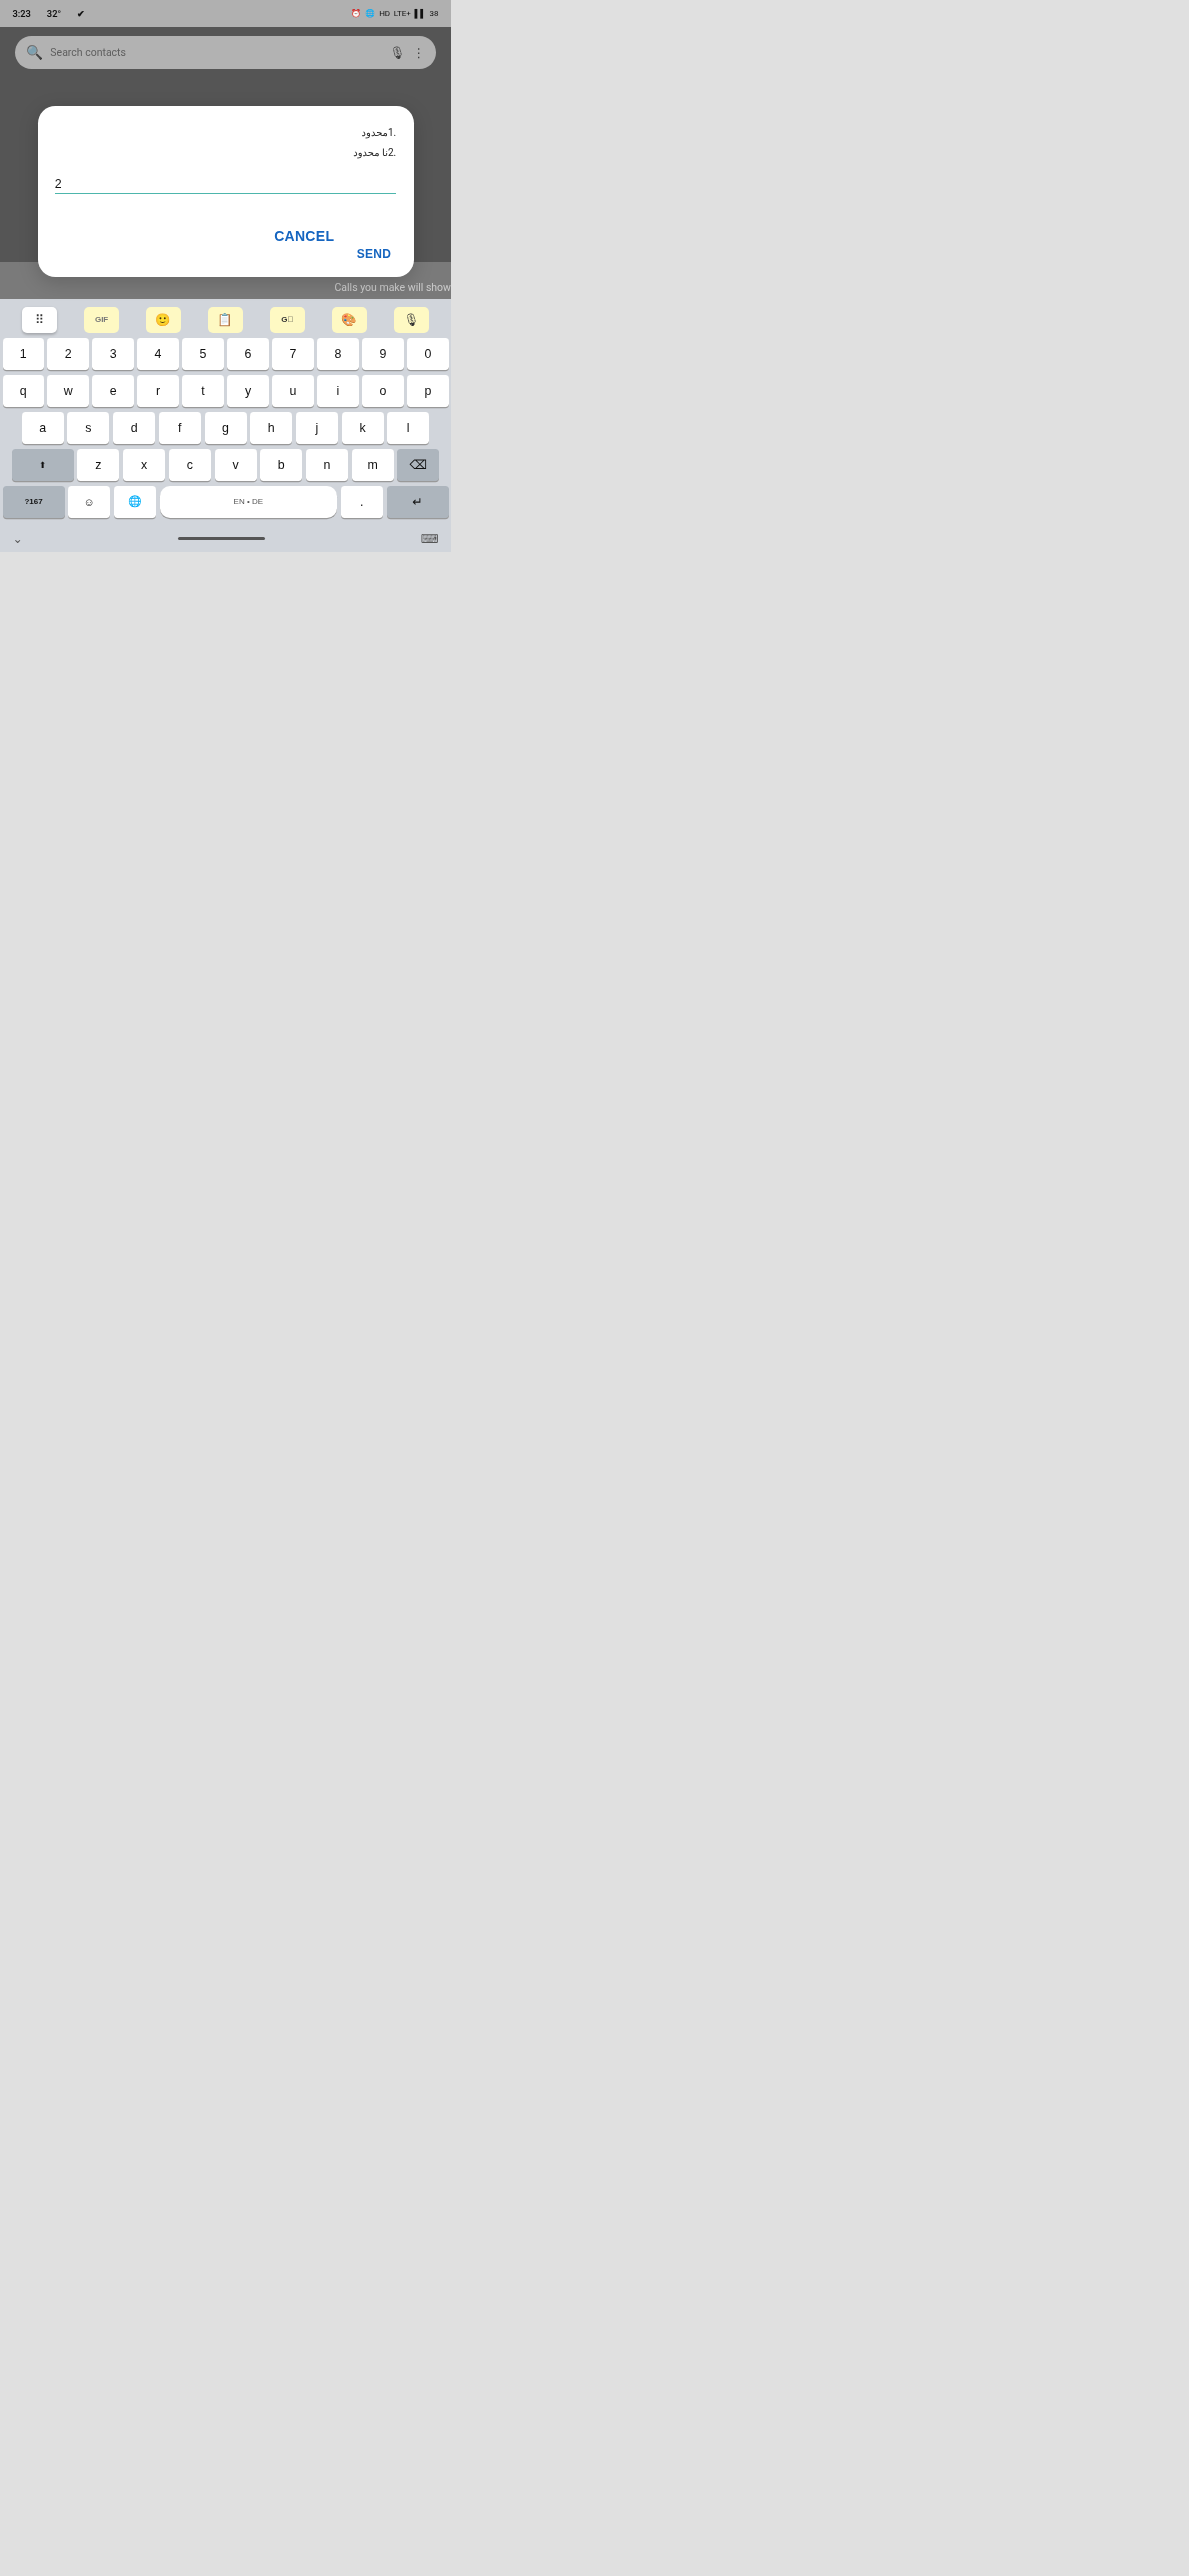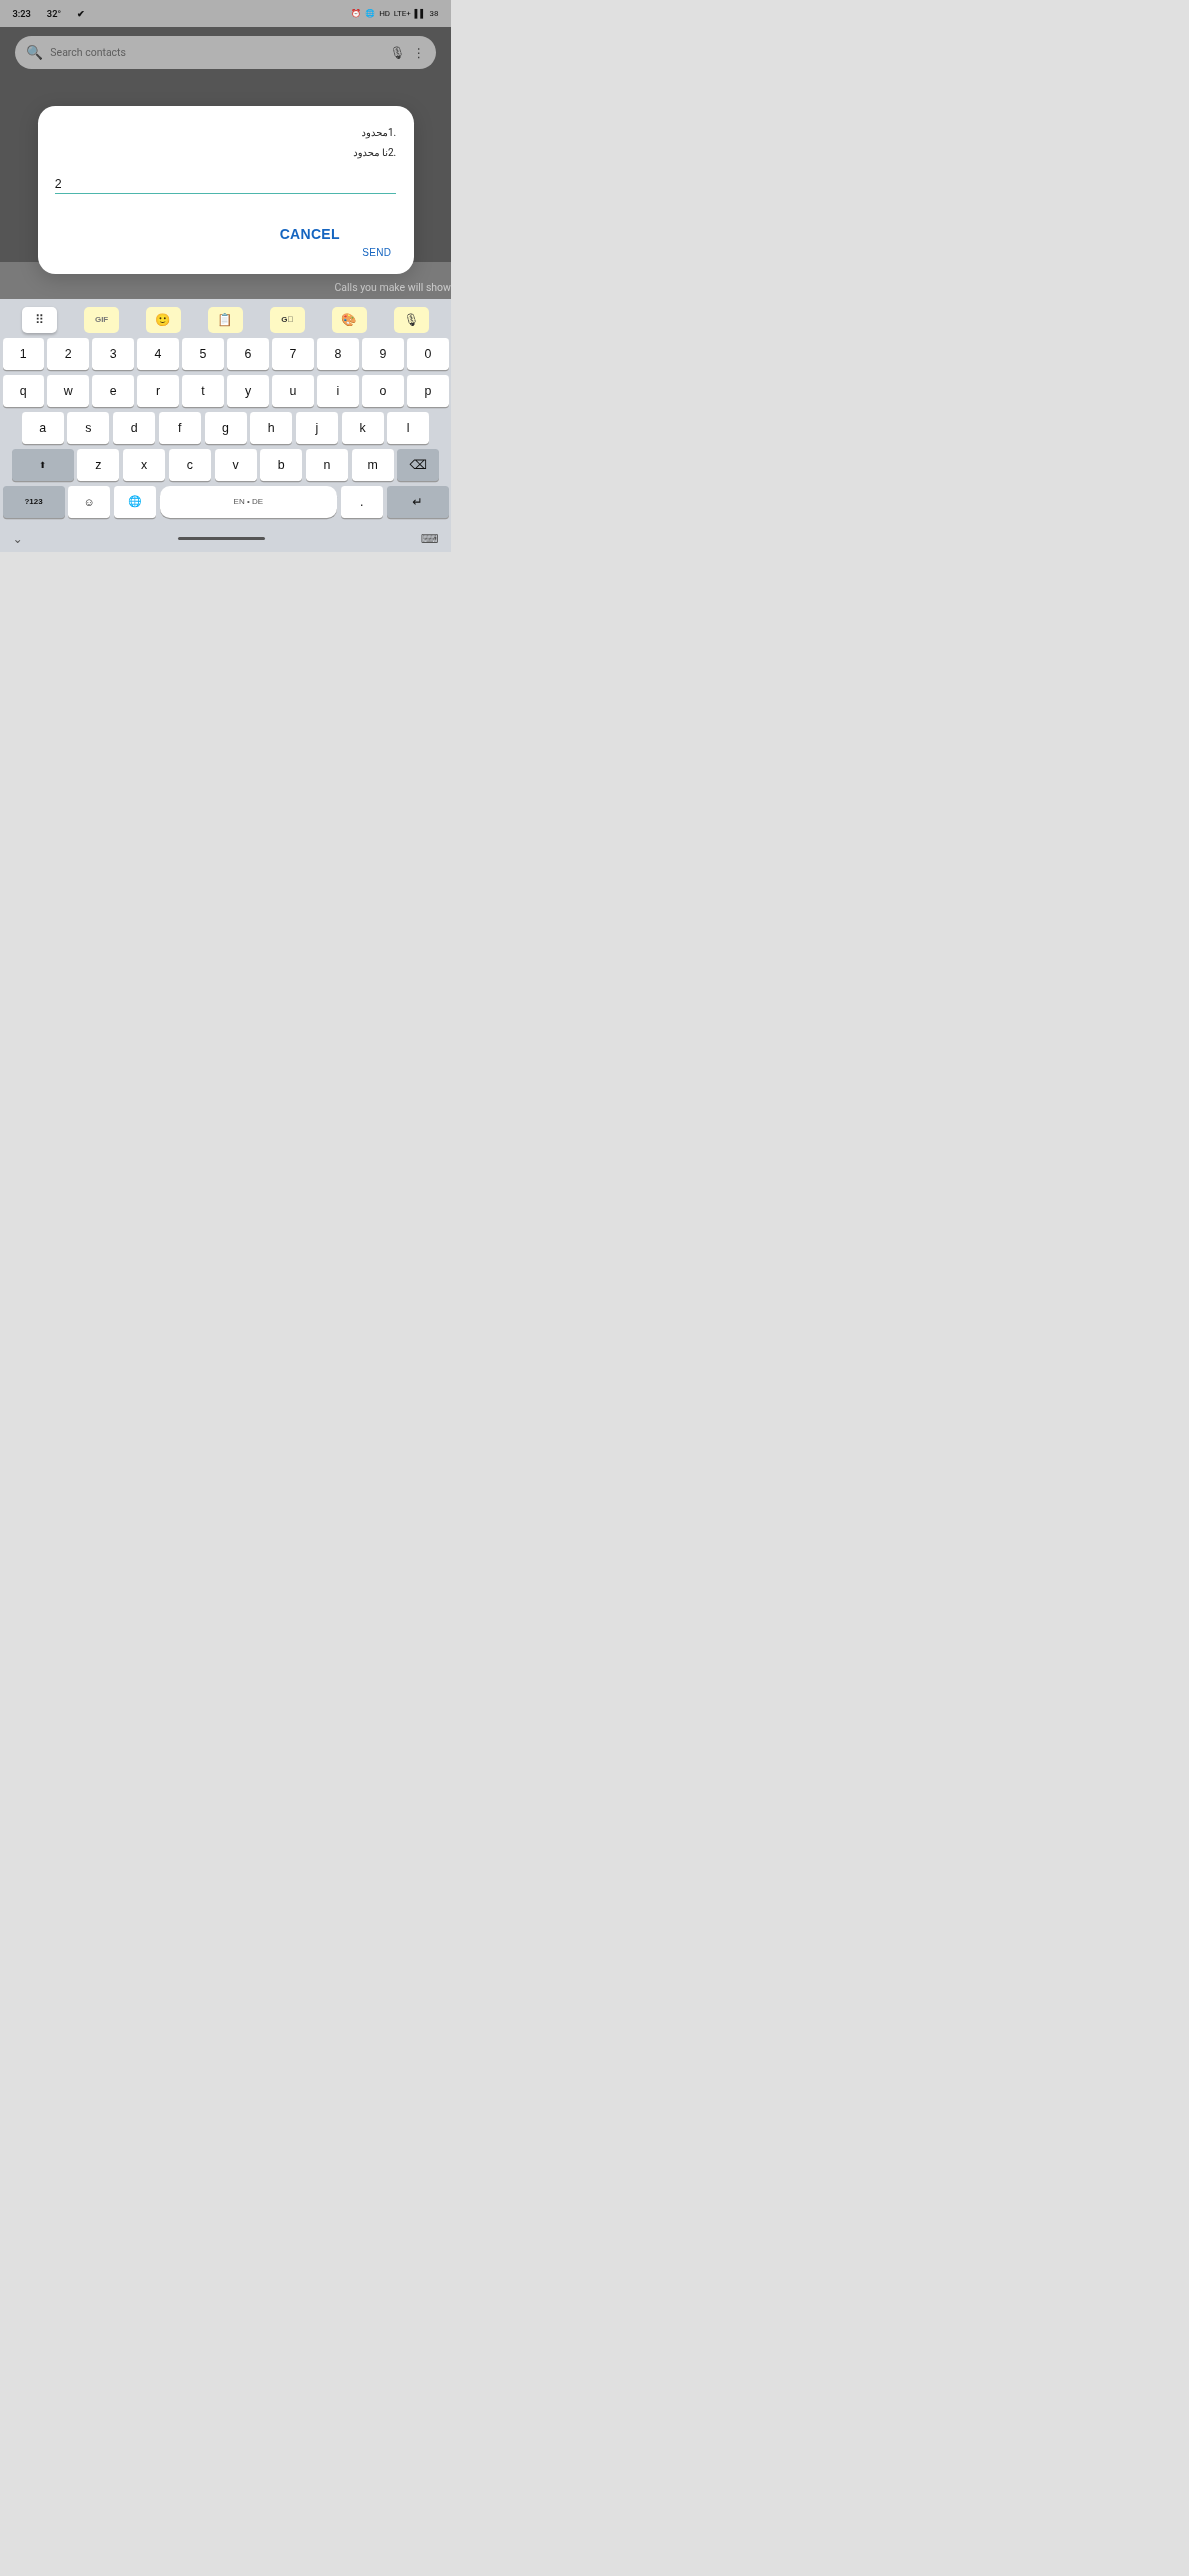--- a/index.html
+++ b/index.html
@@ -155,22 +155,22 @@
       color: #1565c0;
       background: none;
       border: none;
       cursor: pointer;
       letter-spacing: 0.3px;
       padding: 3.7px 5px;
       text-transform: uppercase;
     }
 
     .btn-send {
-      font-size: 10px;
-      font-weight: 400;
+      font-size: 12px;
+      font-weight: 700;
       color: #1565c0;
       background: none;
       border: none;
       cursor: pointer;
       letter-spacing: 0.3px;
       padding: 3.7px 5px;
       text-transform: uppercase;
       margin-top: 37px;
     }
 
@@ -431,21 +431,21 @@
     <button class="key">x</button>
     <button class="key">c</button>
     <button class="key">v</button>
     <button class="key">b</button>
     <button class="key">n</button>
     <button class="key">m</button>
     <button class="key dark backspace">⌫</button>
   </div>
 
   <div class="keyboard-row">
-    <button class="key dark wide" style="font-size:8px;font-weight:700;">?123</button>
+    <button class="key dark wide" style="font-size:8px;font-weight:700;">?167</button>
     <button class="key" style="font-size:11px;">☺</button>
     <button class="key" style="font-size:11px;">🌐</button>
     <button class="key space" style="font-size:8px;color:#555;">EN • DE</button>
     <button class="key">.</button>
     <button class="key dark enter" style="font-size:12.4px;">↵</button>
   </div>
 
 </div>
 
 <div class="bottom-nav">

